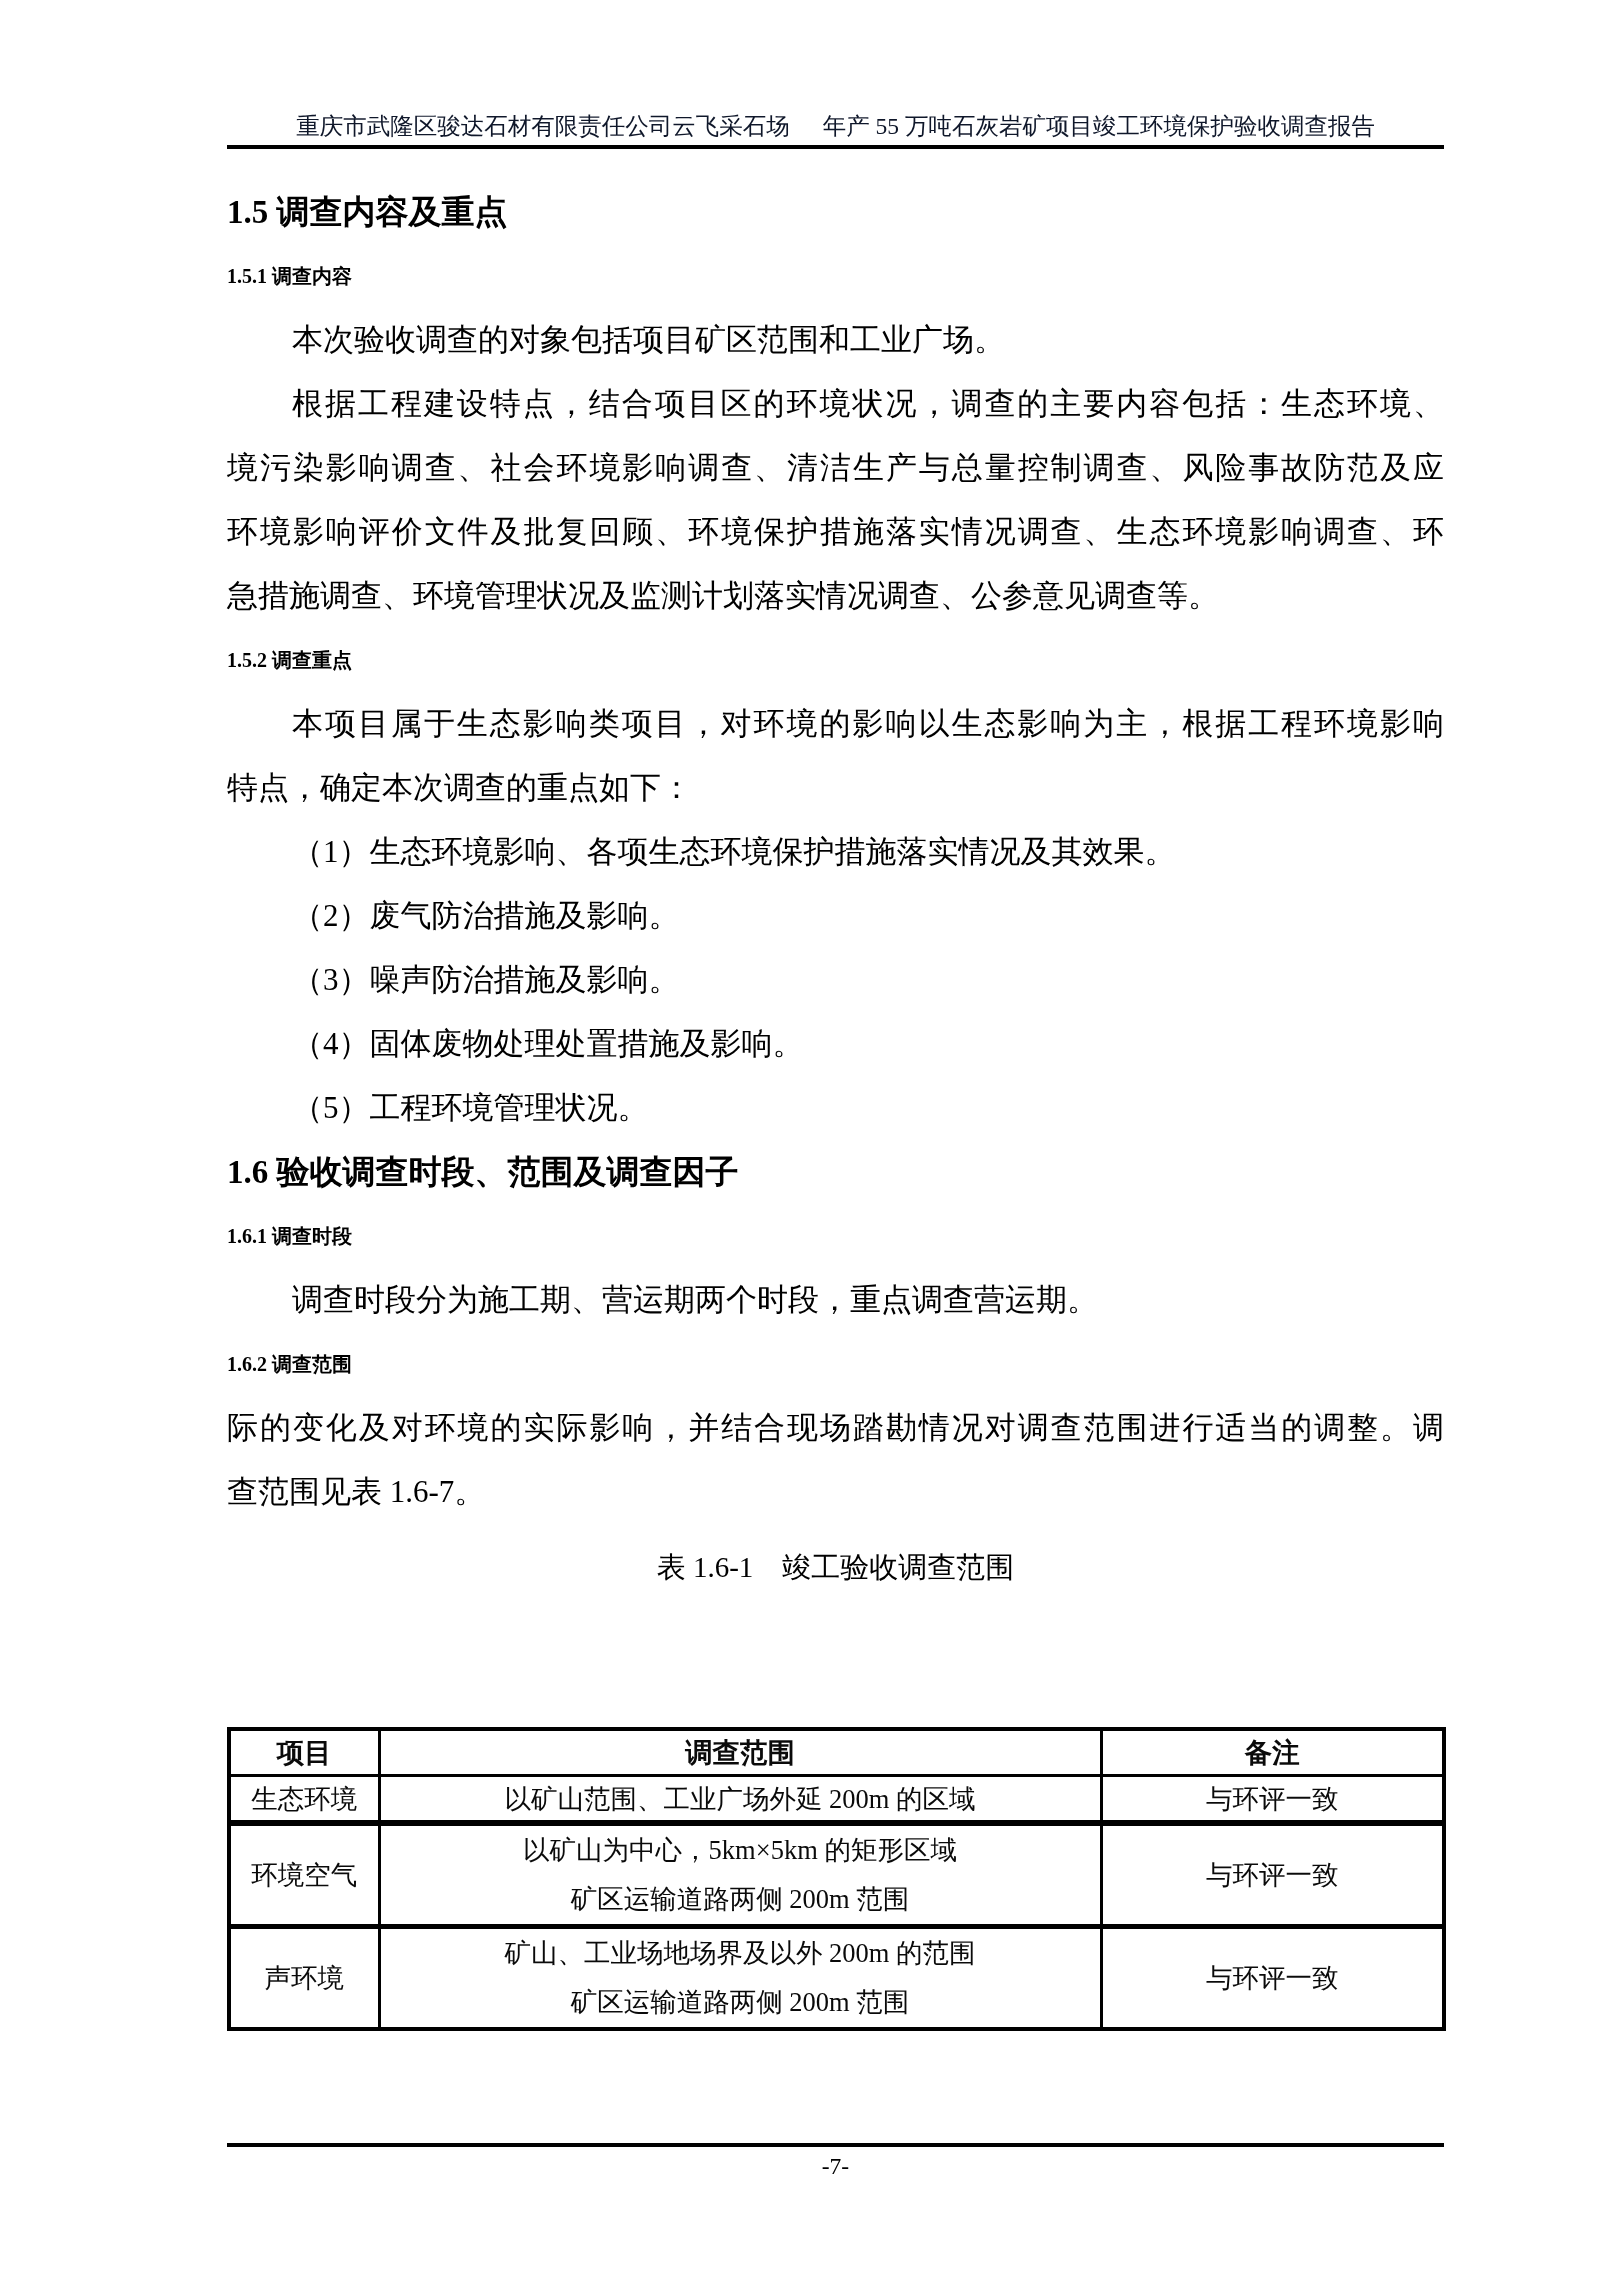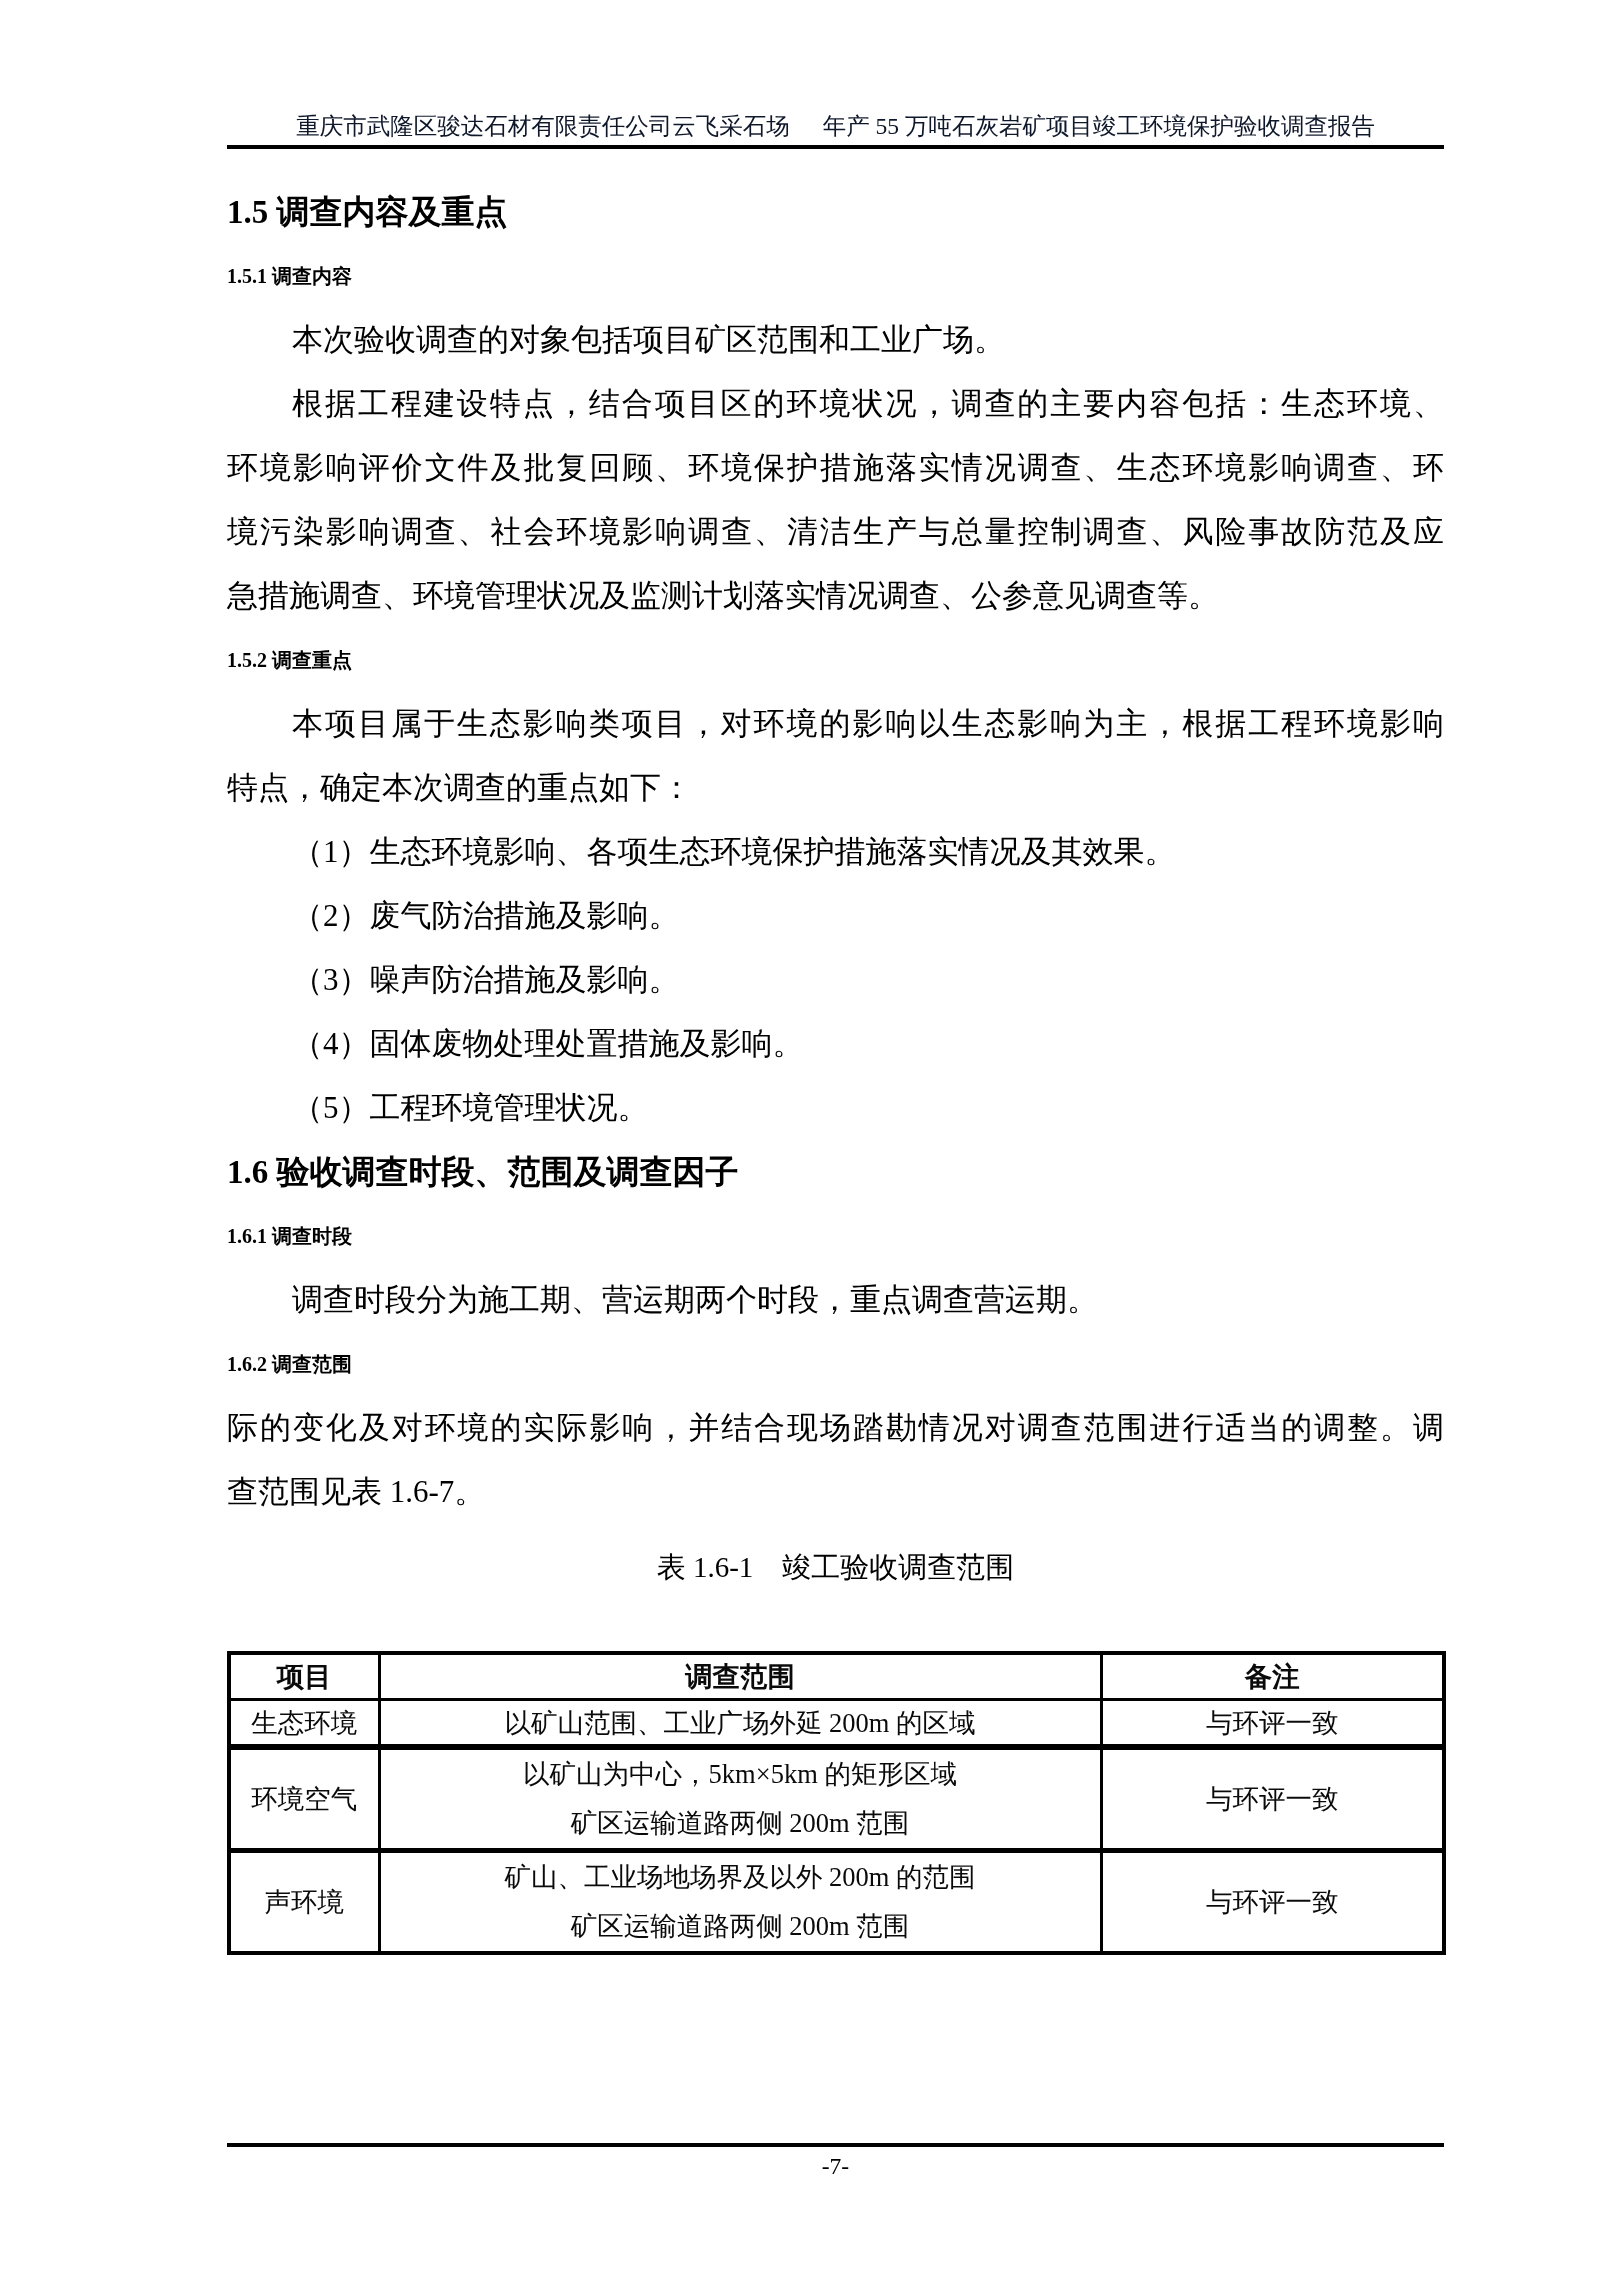--- a/index.html
+++ b/index.html
@@ -29,21 +29,21 @@
   .content { position:absolute; top:180px; left:227px; width:1217px; }
   .line { height:64px; line-height:64px; font-size:31px; white-space:normal; }
   .h1 { font-size:33px; font-weight:bold; }
   .h2 { font-size:20px; font-weight:bold; }
   .ind { text-indent:65px; }
   .jf  { text-align:justify; text-align-last:justify; }
   .tbl-title { font-size:29px; margin-top:10.8px; text-align:center; }
 
   
   .scope-table {
-    position:absolute; top:1651px; left:227px; width:1215px;
+    position:absolute; top:1727px; left:227px; width:1215px;
     border-collapse:collapse; table-layout:fixed;
     border:4.9px solid #000000;
     font-family:Liberation Serif, serif;
   }
   .scope-table td {
     border:3.9px solid #000000;
     text-align:center; vertical-align:middle;
     font-size:26.5px; padding:0 5.9px; color:#0a0a0a;
   }
   .scope-table thead td { font-weight:bold; font-size:27.4px; height:43px; border-bottom-width:3.9px; }
@@ -70,22 +70,22 @@
   <header class="page-header">
     <span>重庆市武隆区骏达石材有限责任公司云飞采石场</span><span class="hdr-gap">年产 55 万吨石灰岩矿项目竣工环境保护验收调查报告</span>
   </header>
   <div class="header-rule"></div>
 
   <main class="content">
     <div class="line h1">1.5 调查内容及重点</div>
     <div class="line h2">1.5.1 调查内容</div>
     <div class="line ind">本次验收调查的对象包括项目矿区范围和工业广场。</div>
     <div class="line ind jf">根据工程建设特点，结合项目区的环境状况，调查的主要内容包括：生态环境、</div>
+    <div class="line jf">境污染影响调查、社会环境影响调查、清洁生产与总量控制调查、风险事故防范及应</div>
     <div class="line jf">环境影响评价文件及批复回顾、环境保护措施落实情况调查、生态环境影响调查、环</div>
-    <div class="line jf">境污染影响调查、社会环境影响调查、清洁生产与总量控制调查、风险事故防范及应</div>
     <div class="line">急措施调查、环境管理状况及监测计划落实情况调查、公参意见调查等。</div>
     <div class="line h2">1.5.2 调查重点</div>
     <div class="line ind jf">本项目属于生态影响类项目，对环境的影响以生态影响为主，根据工程环境影响</div>
     <div class="line">特点，确定本次调查的重点如下：</div>
     <div class="line ind">（1）生态环境影响、各项生态环境保护措施落实情况及其效果。</div>
     <div class="line ind">（2）废气防治措施及影响。</div>
     <div class="line ind">（3）噪声防治措施及影响。</div>
     <div class="line ind">（4）固体废物处理处置措施及影响。</div>
     <div class="line ind">（5）工程环境管理状况。</div>
     <div class="line h1">1.6 验收调查时段、范围及调查因子</div>

